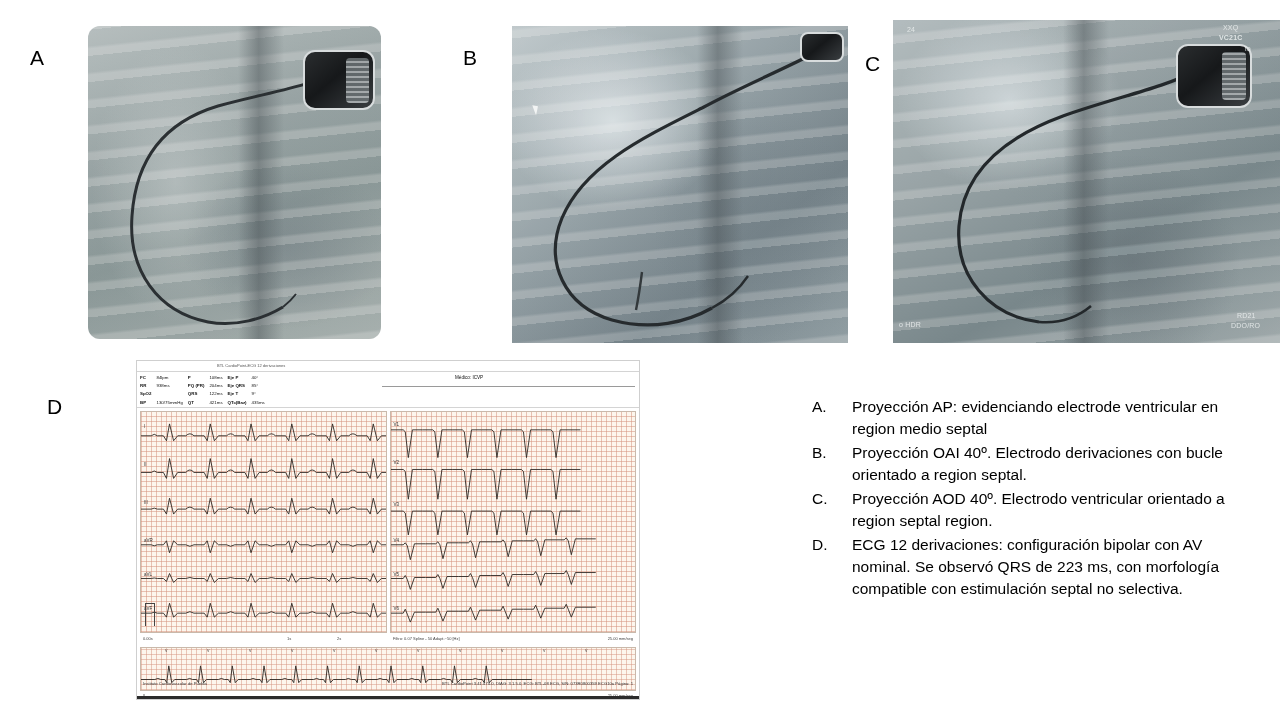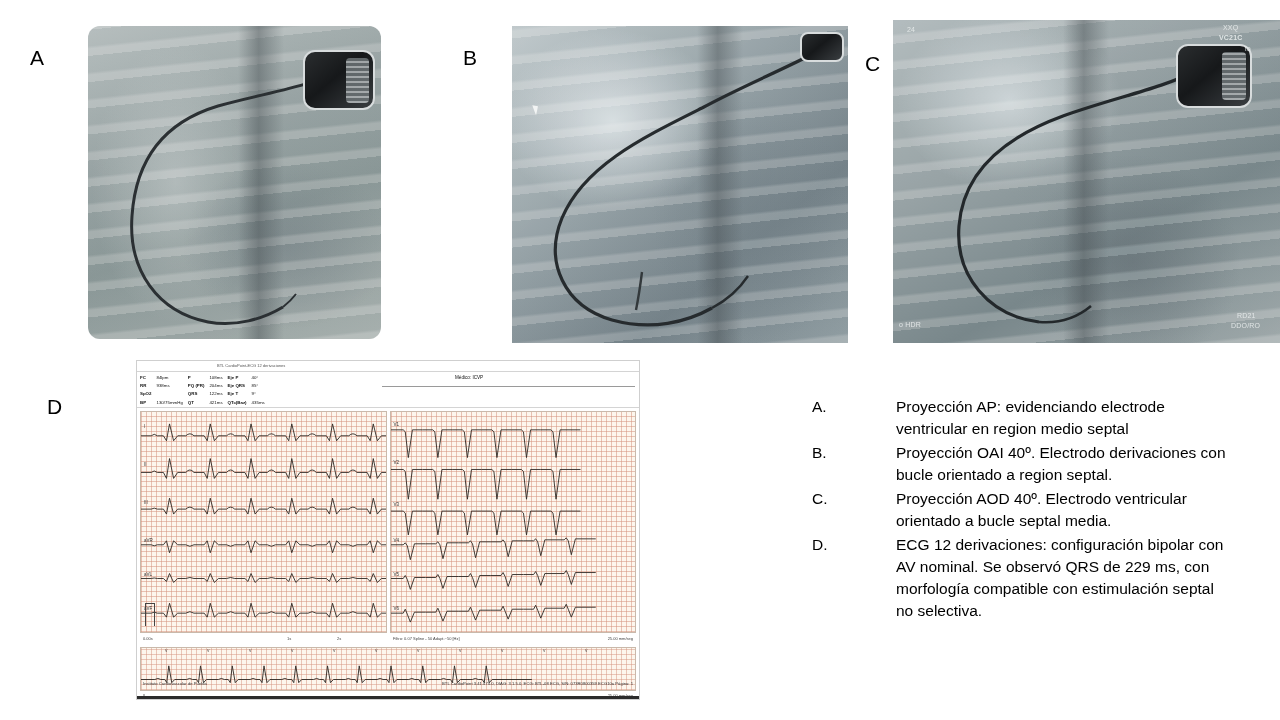--- a/index.html
+++ b/index.html
@@ -259,21 +259,21 @@
     line-height: 22px;
   }
   .legend-item {
     display: flex;
     margin-bottom: 2px;
   }
   .legend-key {
     width: 40px;
     flex: 0 0 40px;
   }
-  .legend-text { flex: 1; margin-left: 44px; }
+  .legend-text { flex: 1; }
 </style>
 </head>
 <body>
 
 <div class="panel-label" id="label-a">A</div>
 <div class="panel-label" id="label-b">B</div>
 <div class="panel-label" id="label-c">C</div>
 <div class="panel-label" id="label-d">D</div>
 
 <div class="fluoro" id="fluoro-a">
@@ -507,19 +507,19 @@
   <div class="legend-item">
     <div class="legend-key">A.</div>
     <div class="legend-text">Proyección AP: evidenciando electrode ventricular en region medio septal</div>
   </div>
   <div class="legend-item">
     <div class="legend-key">B.</div>
     <div class="legend-text">Proyección OAI 40º. Electrodo derivaciones con bucle orientado a region septal.</div>
   </div>
   <div class="legend-item">
     <div class="legend-key">C.</div>
-    <div class="legend-text">Proyección AOD 40º. Electrodo ventricular orientado a  bucle septal media.</div>
+    <div class="legend-text">Proyección AOD 40º. Electrodo ventricular orientado a  region septal region.</div>
   </div>
   <div class="legend-item">
     <div class="legend-key">D.</div>
-    <div class="legend-text">ECG 12 derivaciones:  configuración bipolar con AV nominal. Se observó QRS de 229 ms, con morfología compatible con estimulación septal no selectiva.</div>
+    <div class="legend-text">ECG 12 derivaciones:  configuración bipolar con AV nominal. Se observó QRS de 223 ms, con morfología compatible con estimulación septal no selectiva.</div>
   </div>
 </div>
 
 </body></html>

